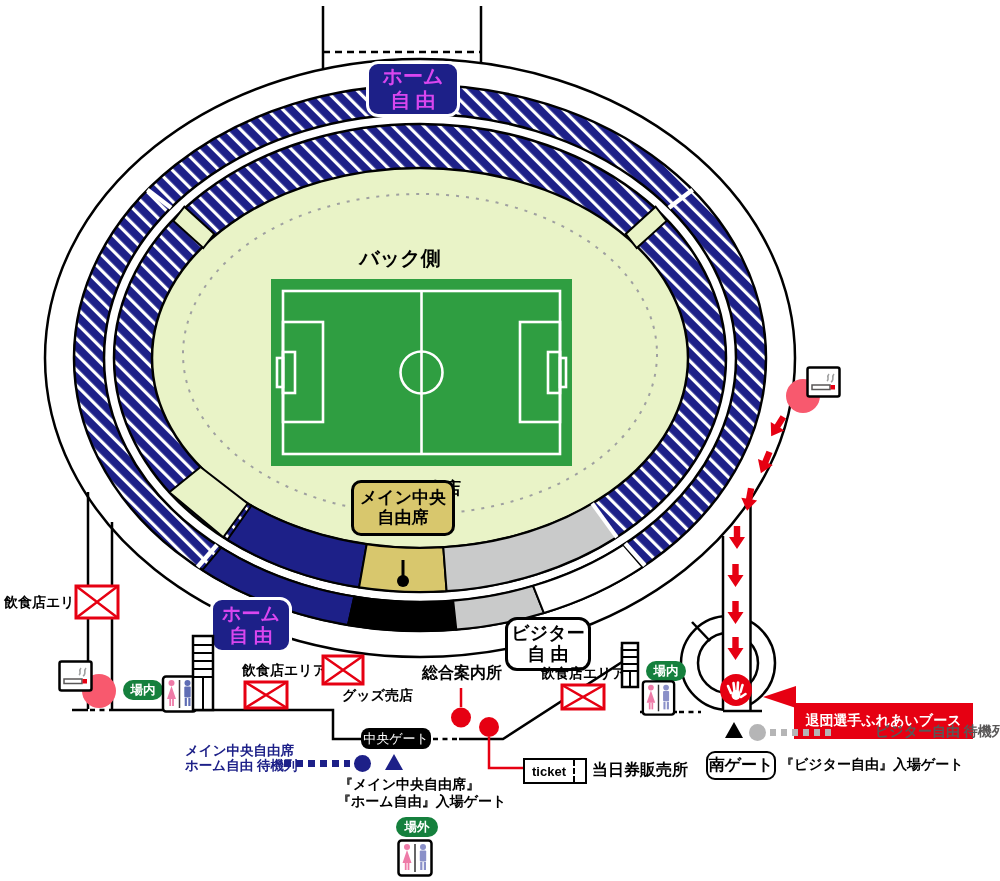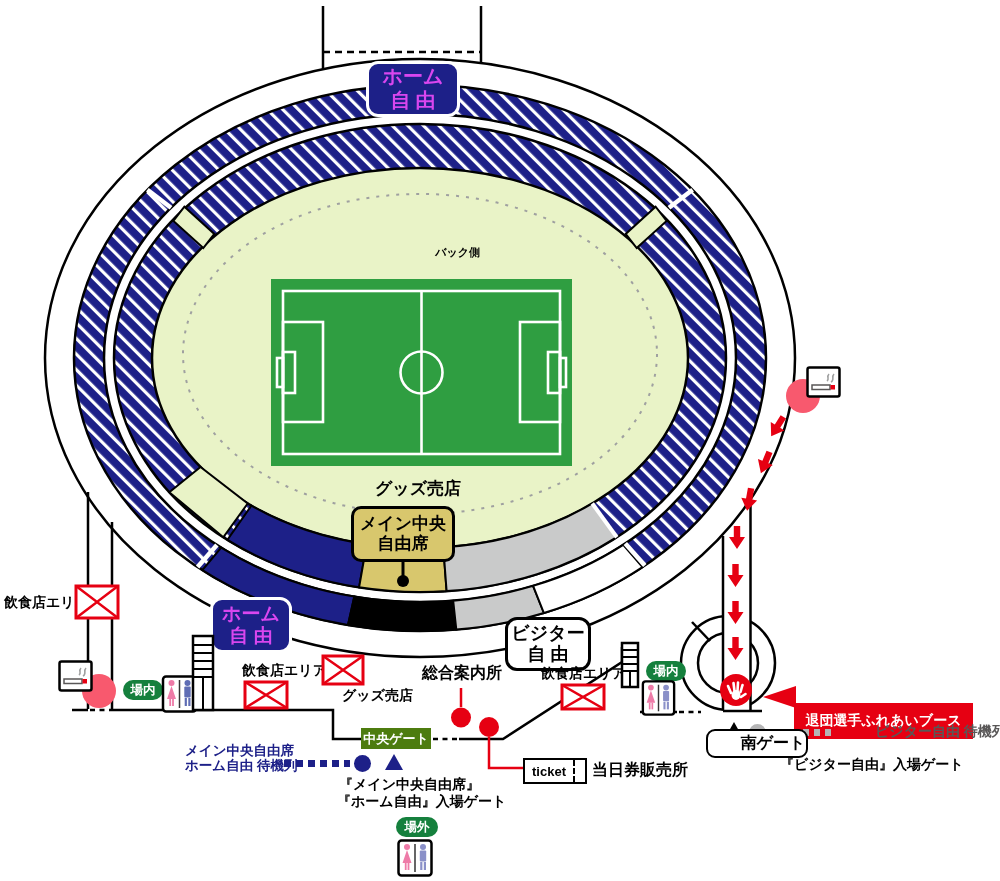--- a/index.html
+++ b/index.html
@@ -8,21 +8,21 @@
   #base{position:absolute;left:0;top:0;}
   .abs{position:absolute;}
   .lbl{font-weight:bold;color:#000;white-space:nowrap;}
   .boxlabel{display:flex;flex-direction:column;align-items:center;justify-content:center;
             text-align:center;font-weight:bold;line-height:1.18;}
   .navybox{background:#1d2088;color:#d946ef;border:3px solid #fff;border-radius:12px;}
   .blackborder{background:#fff;color:#000;border:3px solid #000;border-radius:12px;}
   .tanbox{background:#d8c76d;color:#000;border:3px solid #000;border-radius:10px;}
   .pill{background:#15803d;color:#fff;border-radius:11px;font-weight:bold;
         display:flex;align-items:center;justify-content:center;}
-  .gatebox{background:#4d7c0f;color:#fff;border-radius:0;font-weight:bold;
+  .gatebox{background:#000000;color:#fff;border-radius:8px;font-weight:normal;
            display:flex;align-items:center;justify-content:center;}
   .dotline{height:7px;}
   .blue-dots{background:repeating-linear-gradient(90deg,#1d2088 0 7px,transparent 7px 12px);}
   .gray-dots{background:repeating-linear-gradient(90deg,#b5b5b6 0 6px,transparent 6px 11px);}
   .tri-up{width:0;height:0;border-left:9px solid transparent;border-right:9px solid transparent;}
   .circle{border-radius:50%;}
   .callout{background:#e60012;color:#fff;font-weight:bold;display:flex;align-items:center;
            justify-content:center;white-space:nowrap;}
   .callout-tip{width:0;height:0;border-top:11px solid transparent;border-bottom:11px solid transparent;
            border-right:33px solid #e60012;}
@@ -160,25 +160,25 @@
     </g>
     <ellipse cx="736" cy="695" rx="4.5" ry="5" fill="#fff"></ellipse>
   </g>
 </svg>
 
 <div class="abs boxlabel navybox" style="left:366px;top:61px;width:88px;height:50px;font-size:20px;">
   <span>ホーム</span>
   <span style="letter-spacing:5px;text-indent:5px;">自由</span>
 </div>
 
-<div class="abs lbl" style="left:360px;top:245px;width:120px;text-align:right;font-size:11px;">バック側</div>
+<div class="abs lbl" style="left:340px;top:245px;width:120px;text-align:center;font-size:20px;">バック側</div>
 
 <div class="abs lbl" style="left:358px;top:477px;width:120px;text-align:center;font-size:17px;">グッズ売店</div>
 
-<div class="abs boxlabel tanbox" style="left:351px;top:506px;width:98px;height:50px;font-size:17px;">
+<div class="abs boxlabel tanbox" style="left:351px;top:480px;width:98px;height:50px;font-size:17px;">
   <span>メイン中央</span>
   <span>自由席</span>
 </div>
 
 <div class="abs boxlabel navybox" style="left:210px;top:597px;width:76px;height:50px;font-size:19px;">
   <span>ホーム</span>
   <span>自 由</span>
 </div>
 
 <div class="abs boxlabel blackborder" style="left:505px;top:601px;width:80px;height:48px;font-size:18px;margin-top:16px;">
@@ -318,16 +318,16 @@
 </svg>
 
 <div class="abs callout-tip" style="left:763px;top:686px;"></div>
 <div class="abs callout" style="left:794px;top:703px;width:179px;height:36px;font-size:14px;">退団選手ふれあいブース</div>
 
 <div class="abs tri-up" style="left:725px;top:722px;border-bottom:16px solid #000;"></div>
 <div class="abs circle" style="left:749px;top:724px;width:17px;height:17px;background:#b5b5b6;"></div>
 <div class="abs dotline gray-dots" style="left:770px;top:729px;width:62px;"></div>
 <div class="abs lbl" style="left:839px;top:723px;font-size:14px;color:#595757;margin-left:36px;">ビジター自由 待機列</div>
 
-<div class="abs southgate" style="left:706px;top:729px;width:66px;height:25px;font-size:16px;padding-left:32px;">南ゲート</div>
+<div class="abs southgate" style="left:706px;top:751px;width:66px;height:25px;font-size:16px;">南ゲート</div>
 <div class="abs lbl" style="left:780px;top:756px;font-size:14px;">『ビジター自由』入場ゲート</div>
 
 </div>
 
 </body></html>

